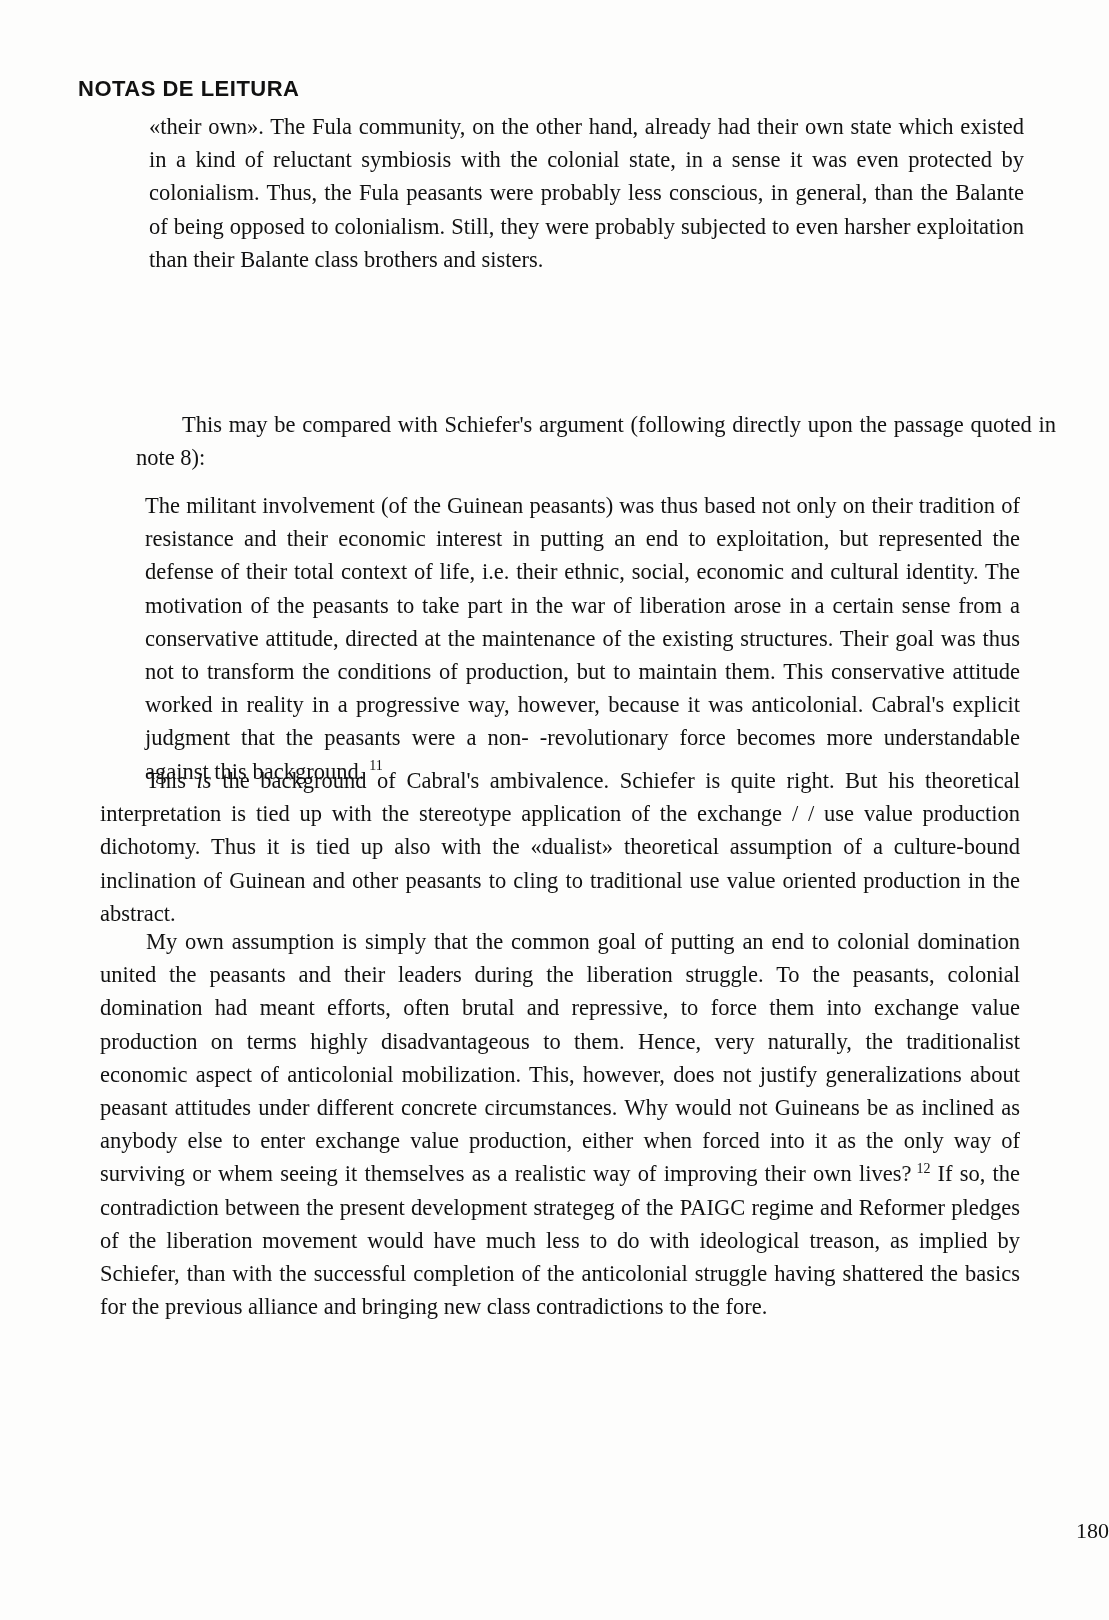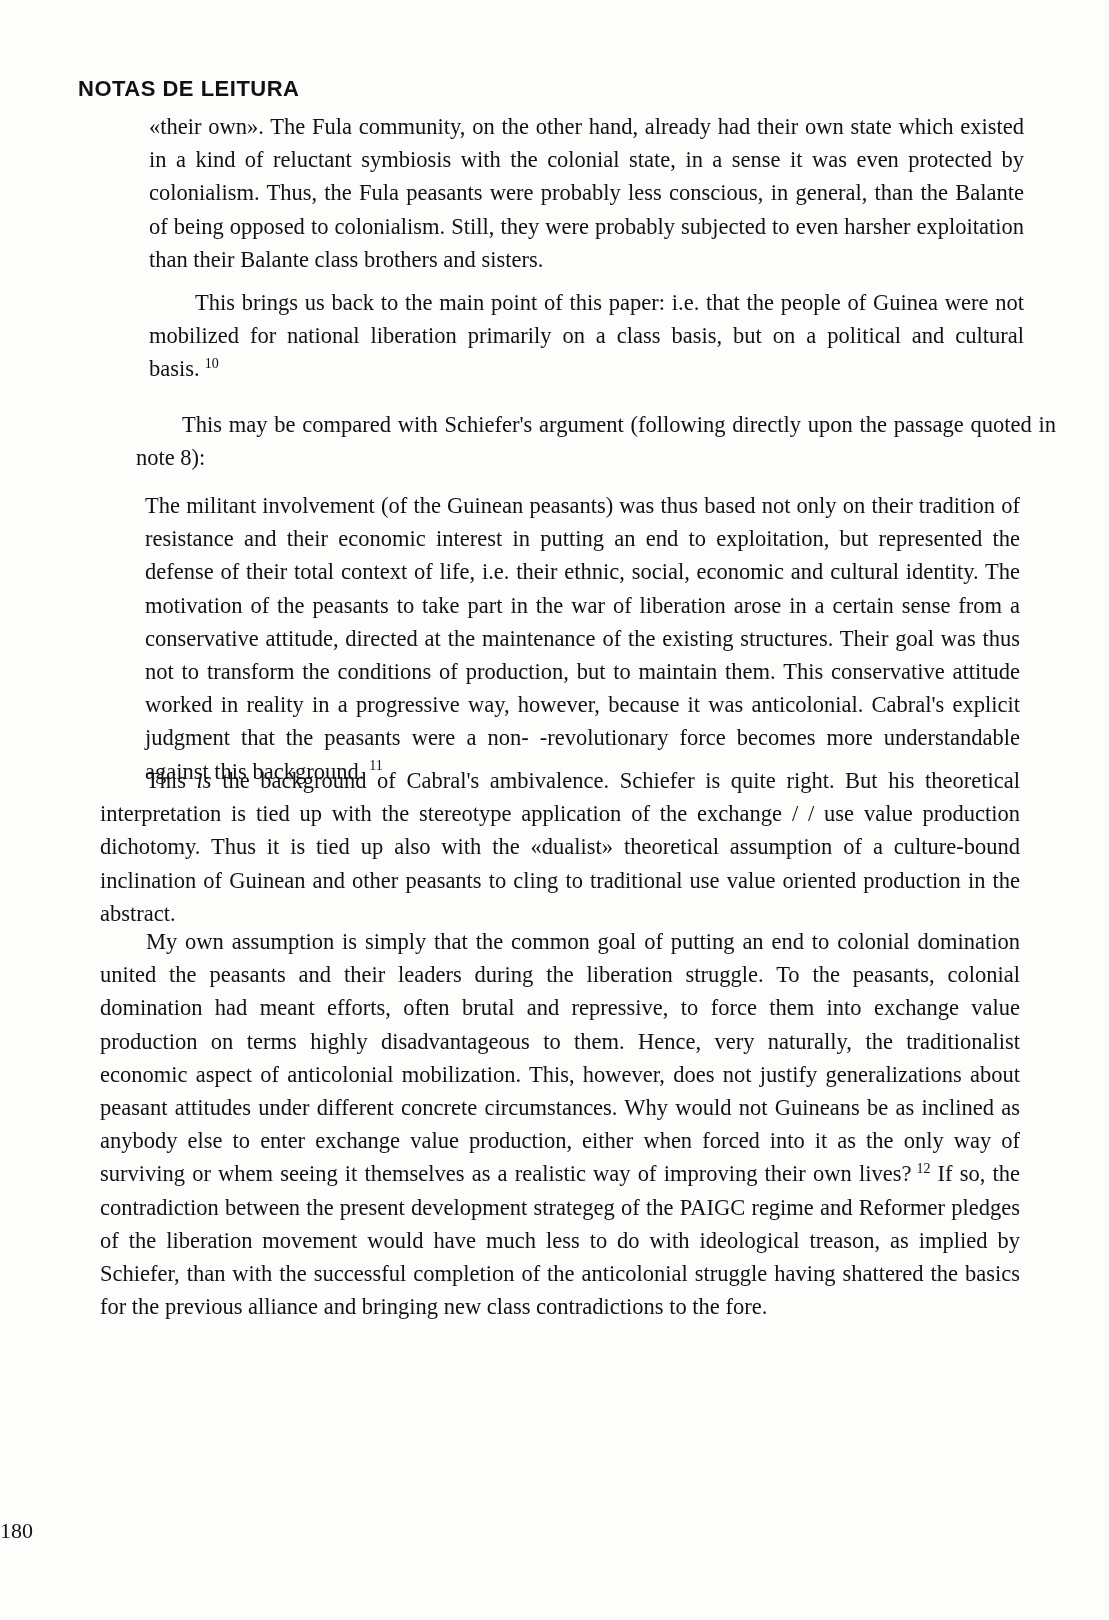--- a/index.html
+++ b/index.html
@@ -73,38 +73,35 @@
   #block-schiefer { top: 408px; margin-left: 36px; }
   #block-quote  { top: 489px; left: 145px; width: 875px; }
   #block-after  { top: 764px; }
   #block-final  { top: 925px; }
 
   .page-number {
     position: absolute;
     left: 0;
     right: 0;
     top: 1518px;
-    text-align: left;
+    text-align: right;
     font-size: 22px;
   }
 </style>
 </head>
 <body>
 
 <div class="page">
 
   <div class="running-head">NOTAS DE LEITURA</div>
 
   <div class="col-narrow" id="block-para1">
     <p>«their own». The Fula community, on the other hand, already had their own state which existed in a kind of reluctant symbiosis with the colonial state, in a sense it was even protected by colonialism. Thus, the Fula peasants were probably less conscious, in general, than the Balante of being opposed to colonialism. Still, they were probably subjected to even harsher exploitation than their Balante class brothers and sisters.</p>
   </div>
 
-  <div class="col-narrow" id="block-para2">
-    <p class="indent"><span>This brings us back to the main point of this paper: i.e. that the people of Guinea were not mobilized for national liberation primarily on a class basis, but on a political and cultural basis.</span><sup class="fn">10</sup></p>
-  </div>
 
   <div class="col-wide" id="block-schiefer">
     <p class="indent">This may be compared with Schiefer's argument (following directly upon the passage quoted in note 8):</p>
   </div>
 
   <div id="block-quote" style="position:absolute;font-family:Liberation Serif, serif;">
     <p><span>The militant involvement (of the Guinean peasants) was thus based not only on their tradition of resistance and their economic interest in putting an end to exploitation, but represented the defense of their total context of life, i.e. their ethnic, social, economic and cultural identity. The motivation of the peasants to take part in the war of liberation arose in a certain sense from a conservative attitude, directed at the maintenance of the existing structures. Their goal was thus not to transform the conditions of production, but to maintain them. This conservative attitude worked in reality in a progressive way, however, because it was anticolonial. Cabral's explicit judgment that the peasants were a non- -revolutionary force becomes more understandable against this background.</span><sup class="fn">11</sup></p>
   </div>
 
   <div class="col-wide" id="block-after">

